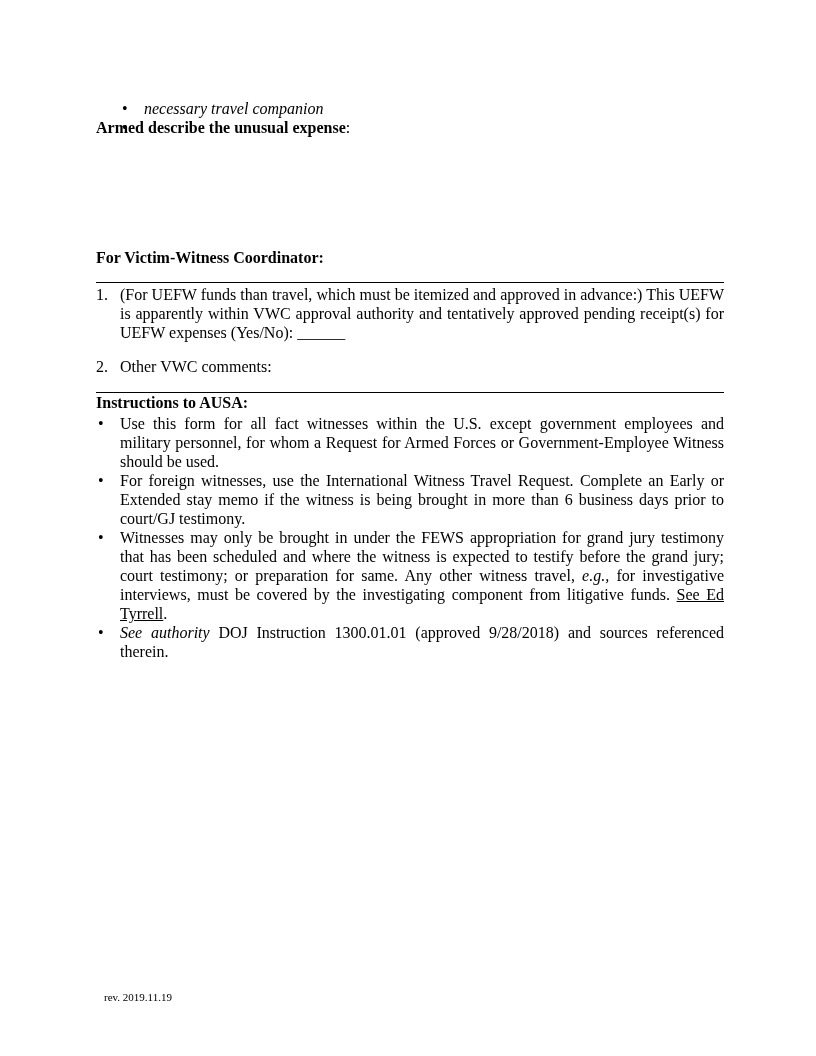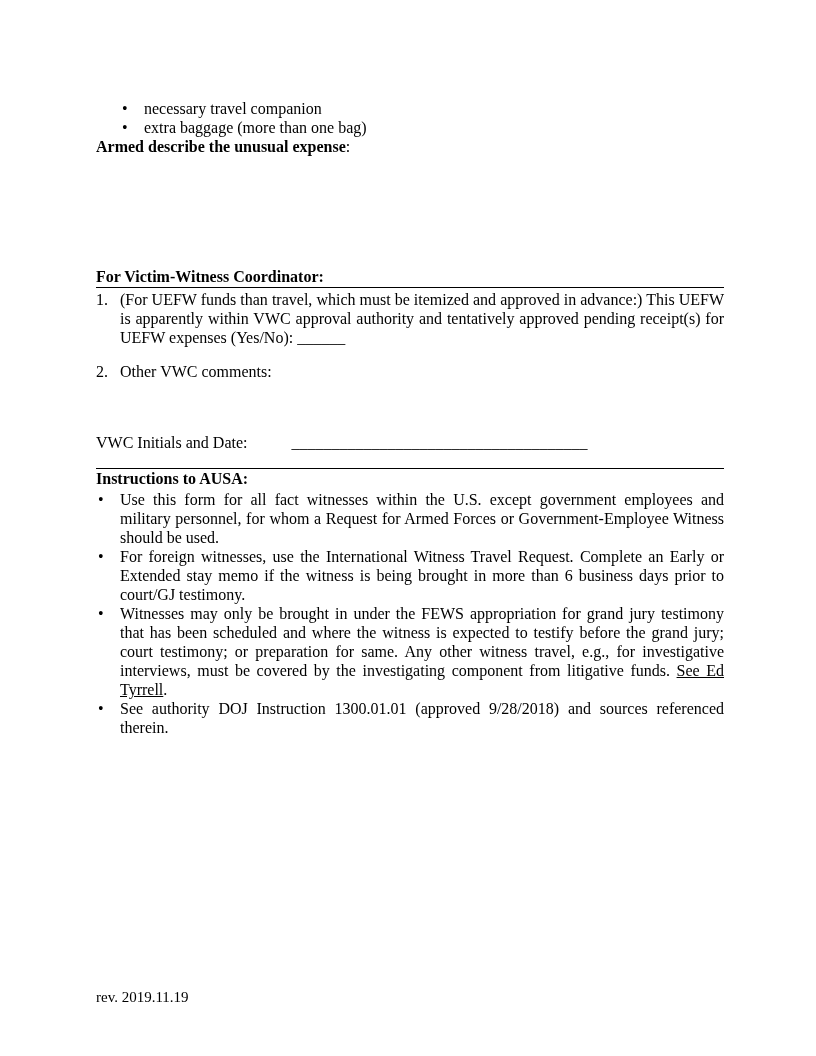--- a/index.html
+++ b/index.html
@@ -15,21 +15,21 @@
     line-height: 19px;
     color: #000000;
     overflow: hidden;
   }
   .content {
     position: absolute;
     left: 96px;
     top: 99px;
     width: 628px;
   }
-  .italic { }
+  .italic { font-style: italic; }
   .bold { font-weight: bold; }
   .underline { text-decoration: underline; }
 
   
   .top-bullet {
     position: relative;
     margin-left: 24px;
     padding-left: 24px;
   }
   .marker {
@@ -39,21 +39,21 @@
   }
   .describe-line { }
 
   
   .vwc-heading {
     margin-top: 111px;
     font-size: 16px;
     font-weight: bold;
     line-height: 19px;
     border-bottom: 1px solid #000;
-    padding-bottom: 1px;
+    padding-bottom: 15px;
   }
   .numbered-item {
     position: relative;
     padding-left: 24px;
     text-align: justify;
   }
   .numbered-item .num {
     position: absolute;
     left: 0;
     top: 0;
@@ -79,62 +79,58 @@
   }
   .ausa-bullet {
     position: relative;
     padding-left: 24px;
     text-align: justify;
   }
   .ausa-bullet.first { margin-top: 2px; }
 
   .footer-rev {
     position: absolute;
-    left: 96px;
+    left: 104px;
     top: 991px;
-    font-size: 15px;
+    font-size: 11px;
     line-height: 12px;
   }
 </style>
 </head>
 <body>
 
 <div class="page">
   <div class="content">
 
     <div>
       <div class="top-bullet">
         <span class="marker">•</span>
         <span class="italic">necessary travel companion</span>
       </div>
       <div class="top-bullet">
         <span class="marker">•</span>
-        <span class="italic">extra baggage (more than one bag)</span>
       </div>
     </div>
 
     <p class="describe-line">
       <span class="bold">Armed describe the unusual expense</span><span>:</span>
     </p>
 
     <h2 class="vwc-heading">For Victim-Witness Coordinator:</h2>
 
     <div class="numbered-item item-1">
       <span class="num">1.</span>
       <span>(For UEFW funds than travel, which must be itemized and approved in advance:) This UEFW is apparently within VWC approval authority and tentatively approved pending receipt(s) for UEFW expenses (Yes/No): ______</span>
     </div>
 
     <div class="numbered-item item-2">
       <span class="num">2.</span>
       <span>Other VWC comments:</span>
     </div>
 
-    <p class="initials-row">
-      <span>VWC Initials and Date:</span><span class="initials-blank">_____________________________________</span>
-    </p>
 
     <hr class="section-rule">
 
     <h2 class="ausa-heading">Instructions to AUSA:</h2>
 
     <div class="ausa-bullet first">
       <span class="marker">•</span>
       <span>Use this form for all fact witnesses within the U.S. except government employees and military personnel, for whom a Request for Armed Forces or Government-Employee Witness should be used.</span>
     </div>
 

